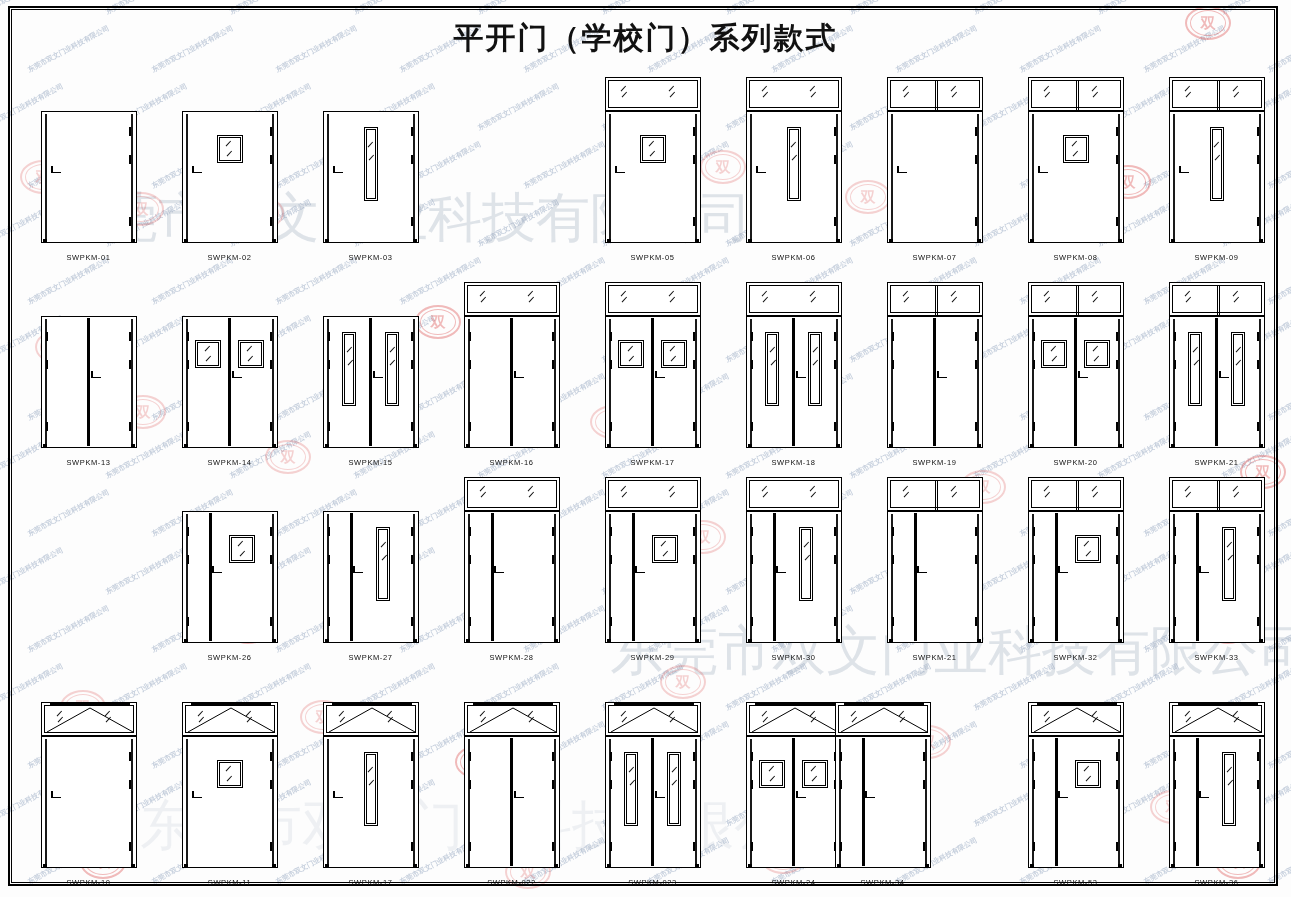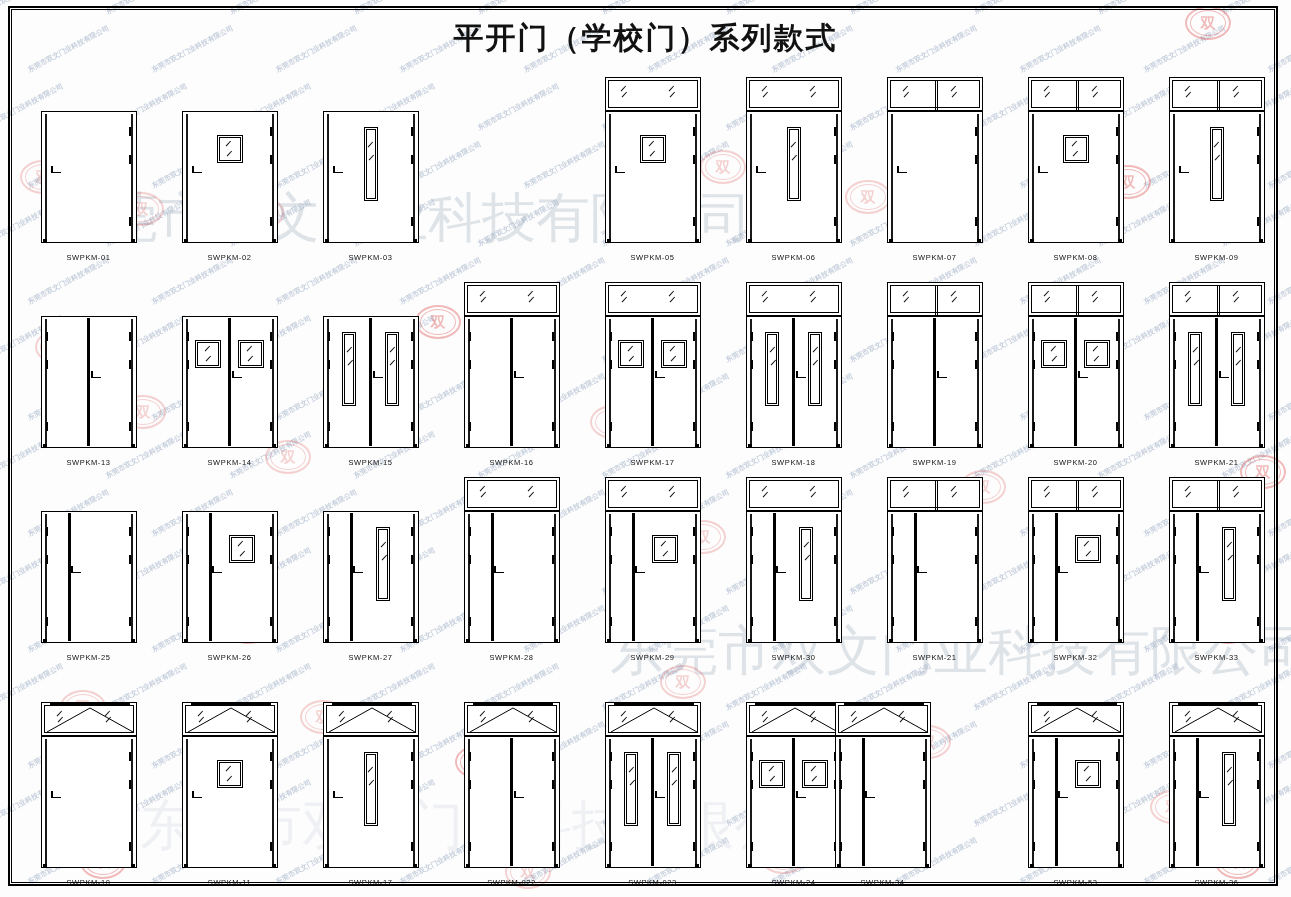--- a/index.html
+++ b/index.html
@@ -948,88 +948,68 @@
             <div class="hinge" style="left: 88px; top: 77.56px;"></div>
             <div class="hinge" style="left: 5px; top: 139.6px;"></div>
             <div class="hinge" style="left: 88px; top: 139.6px;"></div>
             <div class="sill-l" style="left: 2px; top: 162px;"></div>
             <div class="sill-r" style="left: 90px; top: 162px;"></div>
           </div>
           <div class="code">SWPKM-21</div>
         </div>
       </div>
       <div class="row" style="top: 400px; height: 200px;">
-        <div class="cell" style="left: 10px;">
+        <div class="cell" style="left: 151px;">
           <div class="dwg" style="width: 96px; height: 138px;">
             <div class="frame" style="left: 0px; top: 0px; width: 96px; height: 132px;"></div>
             <div class="jamb" style="left: 4px; top: 3px; width: 2px; height: 126px; opacity: 0.9;"></div>
             <div class="jamb" style="left: 90px; top: 3px; width: 2px; height: 126px; opacity: 0.9;"></div>
             <div class="leaf-div-thick" style="left: 27.3px; top: 2px; height: 128px;"></div>
+            <div class="lite" style="left: 47.48px; top: 24px; width: 26px; height: 28px;">
+              <div class="lite-in"></div>
+              <div class="sheen" style="left: 7.28px; top: 7.28px;"></div>
+              <div class="sheen" style="left: 8.84px; top: 17.36px;"></div>
+            </div>
             <div class="handle-dot" style="left: 30.8px; top: 54.72px;"></div>
             <div class="handle-bar" style="left: 30.8px; top: 60.72px;"></div>
             <div class="handle-stem" style="left: 30.8px; top: 55.72px;"></div>
             <div class="hinge" style="left: 5px; top: 15.84px;"></div>
             <div class="hinge" style="left: 88px; top: 15.84px;"></div>
             <div class="hinge" style="left: 5px; top: 43.56px;"></div>
             <div class="hinge" style="left: 88px; top: 43.56px;"></div>
             <div class="hinge" style="left: 5px; top: 105.6px;"></div>
             <div class="hinge" style="left: 88px; top: 105.6px;"></div>
             <div class="sill-l" style="left: 2px; top: 128px;"></div>
             <div class="sill-r" style="left: 90px; top: 128px;"></div>
           </div>
-          <div class="code">SWPKM-25</div>
-        </div>
-        <div class="cell" style="left: 151px;">
+          <div class="code">SWPKM-26</div>
+        </div>
+        <div class="cell" style="left: 292px;">
           <div class="dwg" style="width: 96px; height: 138px;">
             <div class="frame" style="left: 0px; top: 0px; width: 96px; height: 132px;"></div>
             <div class="jamb" style="left: 4px; top: 3px; width: 2px; height: 126px; opacity: 0.9;"></div>
             <div class="jamb" style="left: 90px; top: 3px; width: 2px; height: 126px; opacity: 0.9;"></div>
             <div class="leaf-div-thick" style="left: 27.3px; top: 2px; height: 128px;"></div>
-            <div class="lite" style="left: 47.48px; top: 24px; width: 26px; height: 28px;">
-              <div class="lite-in"></div>
-              <div class="sheen" style="left: 7.28px; top: 7.28px;"></div>
-              <div class="sheen" style="left: 8.84px; top: 17.36px;"></div>
+            <div class="lite" style="left: 53.48px; top: 16px; width: 14px; height: 74px;">
+              <div class="lite-in"></div>
+              <div class="sheen" style="left: 2.92px; top: 15.62px;"></div>
+              <div class="sheen" style="left: 3.76px; top: 28.94px;"></div>
             </div>
             <div class="handle-dot" style="left: 30.8px; top: 54.72px;"></div>
             <div class="handle-bar" style="left: 30.8px; top: 60.72px;"></div>
             <div class="handle-stem" style="left: 30.8px; top: 55.72px;"></div>
             <div class="hinge" style="left: 5px; top: 15.84px;"></div>
             <div class="hinge" style="left: 88px; top: 15.84px;"></div>
             <div class="hinge" style="left: 5px; top: 43.56px;"></div>
             <div class="hinge" style="left: 88px; top: 43.56px;"></div>
             <div class="hinge" style="left: 5px; top: 105.6px;"></div>
             <div class="hinge" style="left: 88px; top: 105.6px;"></div>
             <div class="sill-l" style="left: 2px; top: 128px;"></div>
             <div class="sill-r" style="left: 90px; top: 128px;"></div>
           </div>
-          <div class="code">SWPKM-26</div>
-        </div>
-        <div class="cell" style="left: 292px;">
-          <div class="dwg" style="width: 96px; height: 138px;">
-            <div class="frame" style="left: 0px; top: 0px; width: 96px; height: 132px;"></div>
-            <div class="jamb" style="left: 4px; top: 3px; width: 2px; height: 126px; opacity: 0.9;"></div>
-            <div class="jamb" style="left: 90px; top: 3px; width: 2px; height: 126px; opacity: 0.9;"></div>
-            <div class="leaf-div-thick" style="left: 27.3px; top: 2px; height: 128px;"></div>
-            <div class="lite" style="left: 53.48px; top: 16px; width: 14px; height: 74px;">
-              <div class="lite-in"></div>
-              <div class="sheen" style="left: 2.92px; top: 15.62px;"></div>
-              <div class="sheen" style="left: 3.76px; top: 28.94px;"></div>
-            </div>
-            <div class="handle-dot" style="left: 30.8px; top: 54.72px;"></div>
-            <div class="handle-bar" style="left: 30.8px; top: 60.72px;"></div>
-            <div class="handle-stem" style="left: 30.8px; top: 55.72px;"></div>
-            <div class="hinge" style="left: 5px; top: 15.84px;"></div>
-            <div class="hinge" style="left: 88px; top: 15.84px;"></div>
-            <div class="hinge" style="left: 5px; top: 43.56px;"></div>
-            <div class="hinge" style="left: 88px; top: 43.56px;"></div>
-            <div class="hinge" style="left: 5px; top: 105.6px;"></div>
-            <div class="hinge" style="left: 88px; top: 105.6px;"></div>
-            <div class="sill-l" style="left: 2px; top: 128px;"></div>
-            <div class="sill-r" style="left: 90px; top: 128px;"></div>
-          </div>
           <div class="code">SWPKM-27</div>
         </div>
         <div class="cell" style="left: 433px;">
           <div class="dwg" style="width: 96px; height: 172px;">
             <div class="transom" style="left: 0px; top: 0px; width: 96px; height: 34px;">
               <div class="transom-in" style="left: 2px; top: 2px; width: 90px; height: 28px;"></div>
               <div class="sheen" style="left: 14.16px; top: 10.16px;"></div>
               <div class="sheen" style="left: 15.48px; top: 15.92px;"></div>
               <div class="sheen" style="left: 62.16px; top: 10.16px;"></div>
               <div class="sheen" style="left: 63.48px; top: 15.92px;"></div>

